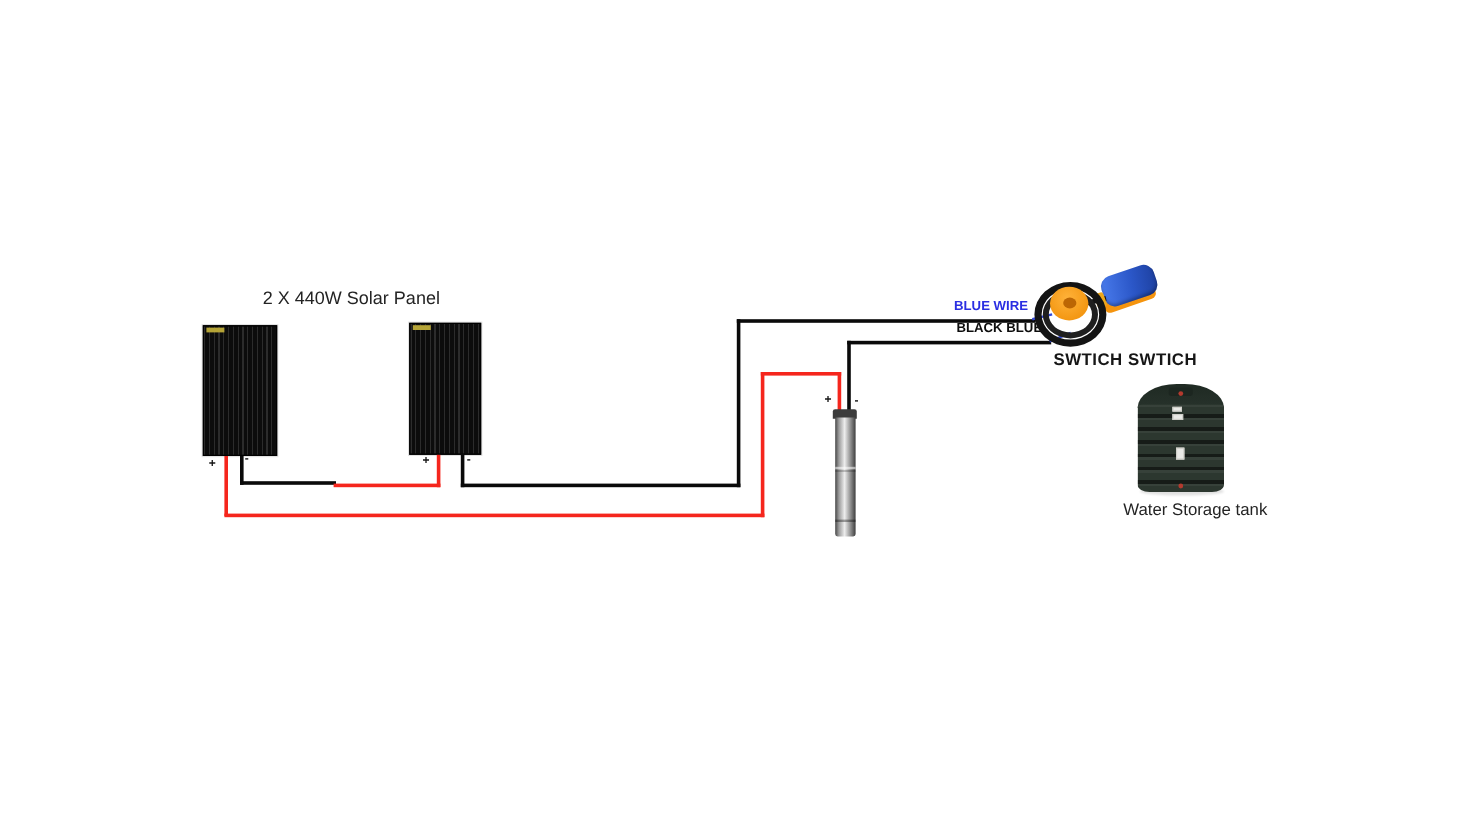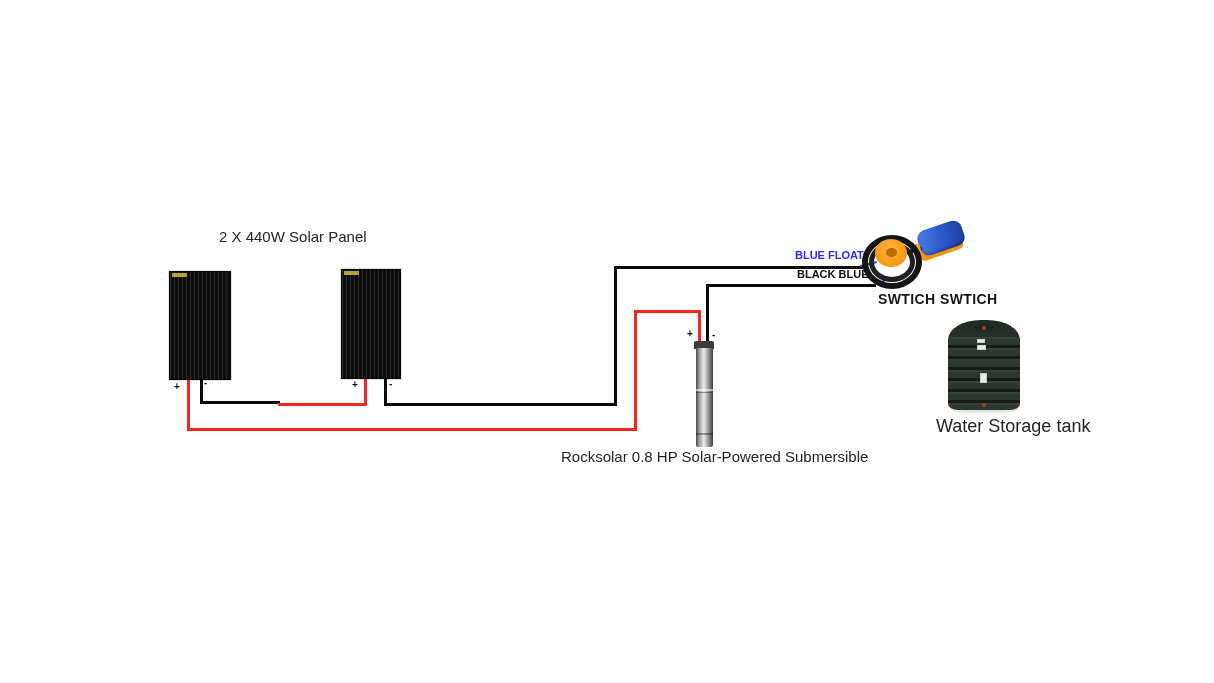--- a/index.html
+++ b/index.html
@@ -61,21 +61,21 @@
   .float-band{position:absolute;background:var(--float-orange);border-radius:5px;}
   .float-body{position:absolute;border-radius:9px;background:linear-gradient(100deg,#4a7ced 0%,var(--float-blue) 55%,#1d3f9e 100%);box-shadow:inset 0 -2px 3px rgba(0,0,0,.3);}
   .gland{position:absolute;background:#eda71d;border-radius:2px;}
   .cable{position:absolute;background:#131313;}
 </style>
 </head>
 <body>
 
 <div class="canvas">
 
-  <div class="label title" style="left:219px;top:228px;">2 X 440W Solar Panel</div>
+  <div class="label title" style="left:219px;top:240px;">2 X 440W Solar Panel</div>
 
   <div class="panel" style="left:169px;top:271px;">
     <div class="sticker"></div>
   </div>
   <div class="panel" style="left:341px;top:269px;width:60px;height:110px;">
     <div class="sticker"></div>
   </div>
 
   <div class="term" style="left:174px;top:382px;">+</div>
   <div class="term" style="left:204px;top:378px;">-</div>
@@ -97,21 +97,21 @@
   <div class="wire red" style="left:187px;top:428px;width:450px;height:3px;"></div>
   <div class="wire red" style="left:634px;top:310px;width:3px;height:121px;"></div>
   <div class="wire red" style="left:634px;top:310px;width:67px;height:3px;"></div>
   <div class="wire red" style="left:698px;top:310px;width:3px;height:33px;"></div>
   <div class="wire red" style="left:278px;top:403px;width:89px;height:3px;"></div>
   <div class="wire red" style="left:364px;top:379px;width:3px;height:27px;"></div>
 
   <div class="lead" style="left:860px;top:263px;width:17px;transform:rotate(-14deg);"></div>
   <div class="lead" style="left:874px;top:280px;width:19px;transform:rotate(-22deg);"></div>
 
-  <div class="label bold" style="left:795px;top:249px;font-size:11px;color:var(--blue-wire-label);">BLUE FLOAT</div>
+  <div class="label bold" style="left:795px;top:249px;font-size:11px;color:var(--blue-wire-label);">BLUE WIRE</div>
   <div class="label bold" style="left:797px;top:268px;font-size:11px;color:#0d0d0d;">BLACK BLUE</div>
 
   <div class="abs" style="left:858px;top:222px;width:112px;height:86px;">
     <div class="float-band" style="left:61px;top:22px;width:45px;height:11px;transform:rotate(-19deg);"></div>
     <div class="float-body" style="left:60px;top:3px;width:46px;height:26px;transform:rotate(-19deg);"></div>
     <div class="cable" style="left:44px;top:27px;width:20px;height:4px;transform:rotate(-14deg);"></div>
     <div class="gland" style="left:55px;top:22px;width:8px;height:12px;transform:rotate(-20deg);"></div>
     <div class="coil" style="left:4px;top:13px;width:60px;height:54px;border:6px solid #141414;"></div>
     <div class="coil" style="left:11px;top:20px;width:46px;height:40px;border:5px solid #1f1f1f;"></div>
     <div class="puck" style="left:17px;top:17px;width:32px;height:28px;"></div>
@@ -119,28 +119,27 @@
   </div>
   <div class="label bold" style="left:878px;top:291px;font-size:14px;color:#161616;letter-spacing:.4px;">SWTICH SWTICH</div>
 
   <div class="abs">
     <div class="pump-cap" style="left:694px;top:341px;width:20px;height:8px;"></div>
     <div class="pump-body" style="left:696px;top:348px;width:17px;height:99px;"></div>
     <div class="pump-band-light" style="left:696px;top:389px;width:17px;height:2px;"></div>
     <div class="pump-band-dark" style="left:696px;top:392px;width:17px;height:1px;"></div>
     <div class="pump-band-dark" style="left:696px;top:433px;width:17px;height:2px;"></div>
   </div>
-  <div class="label" style="left:561px;top:448px;font-size:15px;">Rocksolar 0.8 HP Solar-Powered Submersible</div>
 
   <div class="abs">
     <div class="tank-shadow" style="left:950px;top:406px;width:70px;height:7px;"></div>
     <div class="tank-dome" style="left:948px;top:320px;width:72px;height:20px;"></div>
     <div class="tank-body" style="left:948px;top:337px;width:72px;height:73px;"></div>
     <div class="tank-cap" style="left:974px;top:323px;width:20px;height:7px;"></div>
     <div class="dot-red" style="left:982px;top:326px;width:4px;height:4px;"></div>
     <div class="patch" style="left:977px;top:339px;width:8px;height:4px;"></div>
     <div class="patch" style="left:977px;top:345px;width:9px;height:5px;"></div>
     <div class="patch" style="left:980px;top:373px;width:7px;height:10px;"></div>
     <div class="dot-red" style="left:982px;top:403px;width:4px;height:4px;"></div>
   </div>
-  <div class="label" style="left:936px;top:416px;font-size:18px;">Water Storage tank</div>
+  <div class="label" style="left:936px;top:416px;font-size:14px;">Water Storage tank</div>
 
 </div>
 
 </body></html>

